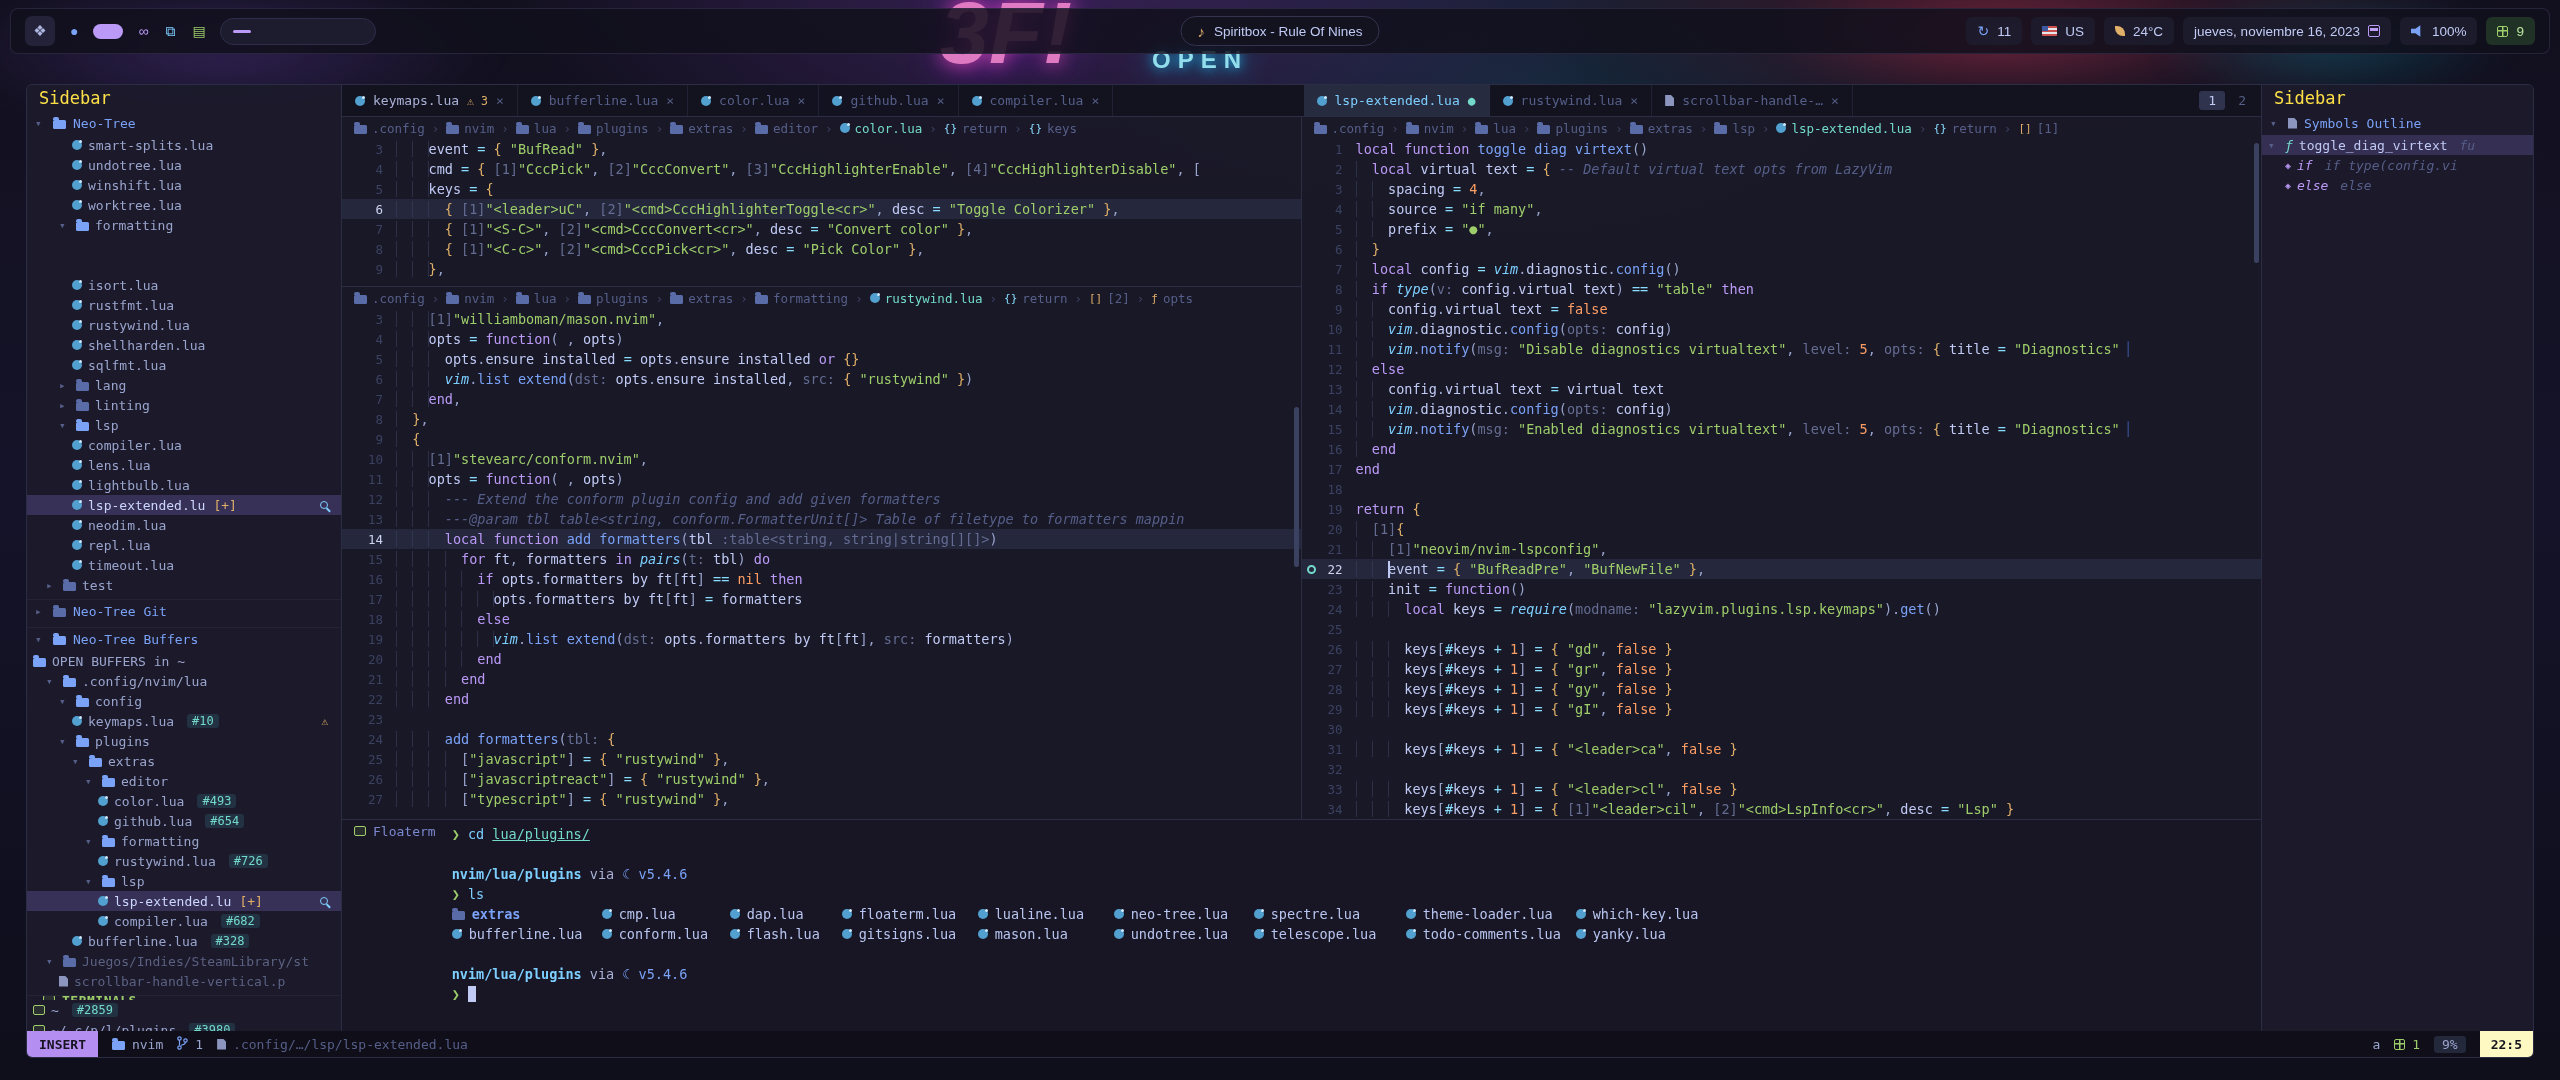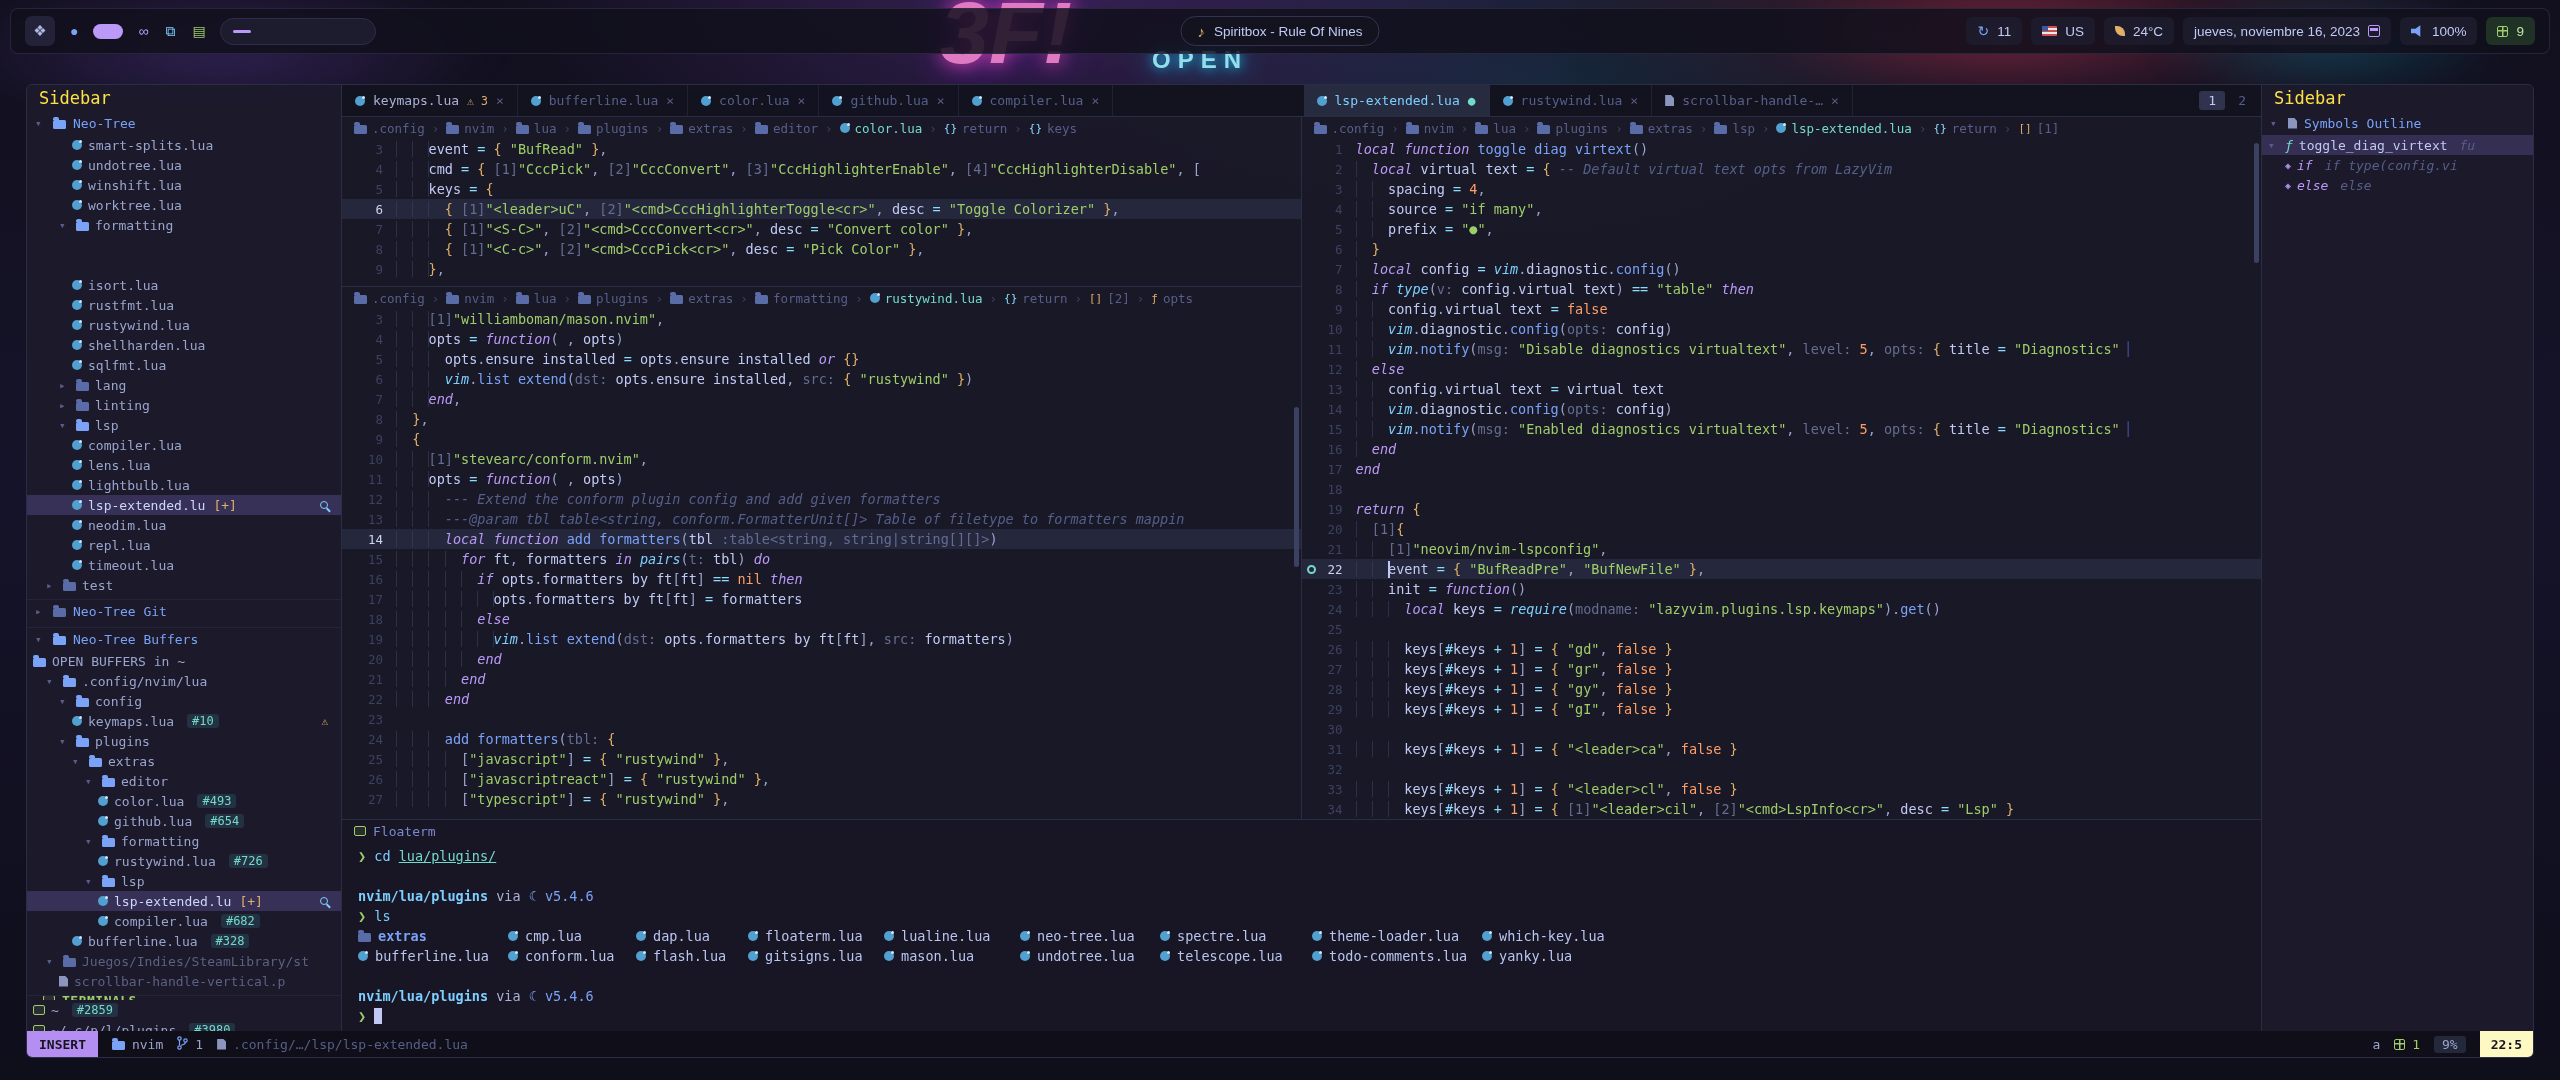--- a/index.html
+++ b/index.html
@@ -104,29 +104,29 @@
   
   .codebox{position:absolute;left:0;right:0;top:22px;bottom:0;overflow:hidden}
   .cl{height:20px;display:flex;align-items:center;white-space:pre;font-size:13.5px}
   .cl.cur{background:rgba(59,66,97,.38)}
   .sign{width:20px;flex:none;display:flex;align-items:center;justify-content:center}
   .ln{width:34px;flex:none;text-align:right;padding-right:13px;color:#3b4261;font-size:12.5px}
   .cl.cur .ln{color:#cdd3f0}
   .codetx{flex:1;overflow:hidden;display:flex;align-items:center;white-space:pre}
   .codetx span{white-space:pre}
   .tk-ws{background:repeating-linear-gradient(90deg,rgba(59,66,97,.55) 0 1px,transparent 1px 16.2px)}
-  .tk-d{color:#a9b1d6}.tk-v{color:#c0caf5}.tk-kw{color:#bb9af7;font-style:italic}
+  .tk-d{color:#a9b1d6}.tk-v{color:#c0caf5}.tk-kw{color:#bb9af7;}
   .tk-fn{color:#7aa2f7}.tk-str{color:#9ece6a}.tk-num,.tk-bo{color:#ff9e64}
   .tk-op{color:#89ddff}.tk-pu{color:#9aa5ce}.tk-br{color:#e0af68}
   .tk-bi{color:#7dcfff;font-style:italic}.tk-cm{color:#565f89;font-style:italic}
   .tk-hn{color:#646c91}.tk-tr{color:#3d59a1}
   .tk-cursor{display:inline-block;width:2px;height:17px;background:#c0caf5;margin-right:-2px}
   .vsb{position:absolute;right:2px;width:5px;background:#3b4261;border-radius:3px}
   
-  .floaterm{flex:1;border-top:1px solid #2b2d45;display:flex;flex-direction:column;min-width:0;background:rgba(23,22,36,.6)}
+  .floaterm{flex:1;border-top:1px solid #2b2d45;display:flex;flex-direction:row;min-width:0;background:rgba(23,22,36,.6)}
   .fwinbar{height:22px;flex:none;display:flex;align-items:center;gap:7px;padding-left:12px;color:#7a88cf;font-size:13px}
   .term{flex:1;padding:4px 0 0 16px;overflow:hidden}
   .tl{height:20px;display:flex;align-items:center;white-space:pre;font-size:13.5px;color:#9aa5ce}
   .t-prm{color:#9ece6a}.t-cmd{color:#7dcfff}.t-arg{color:#73daca;text-decoration:underline}
   .t-dir{color:#7dcfff;font-weight:bold}.t-moon{color:#7aa2f7}.t-ver{color:#7aa2f7}.t-d{color:#a9b1d6}
   .t-cursor{display:inline-block;width:8px;height:16px;background:#c0caf5}
   .lsrow{display:grid;grid-template-columns:150px 128px 112px 136px 136px 140px 152px 170px auto;height:20px;align-items:center}
   .lscell{display:flex;align-items:center;gap:7px;font-size:13.5px;color:#b7c5f0;white-space:nowrap;overflow:hidden}
   .lscell.dir{color:#7aa2f7;font-weight:bold}
   

